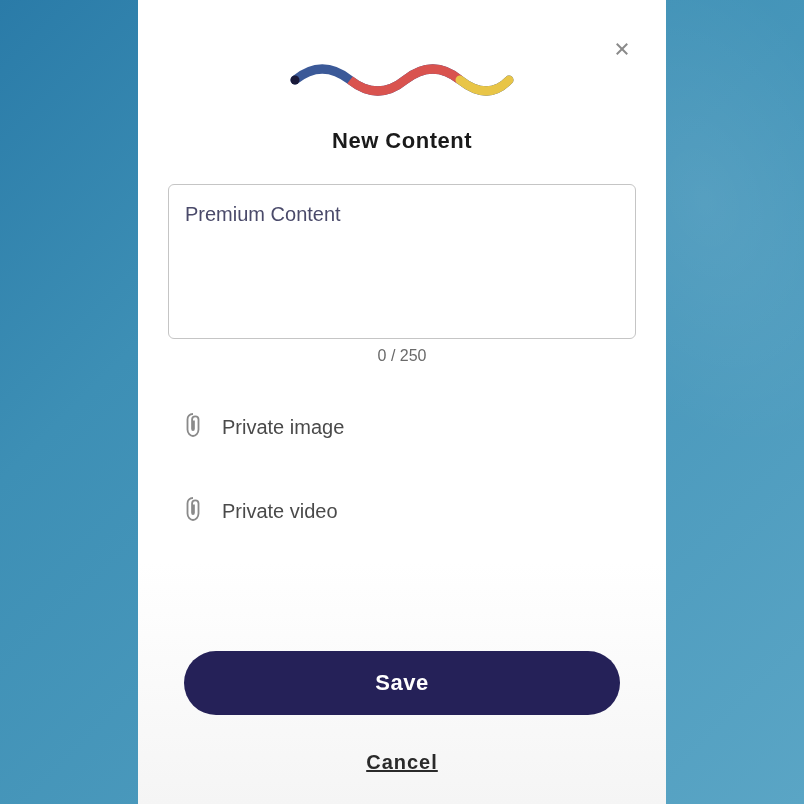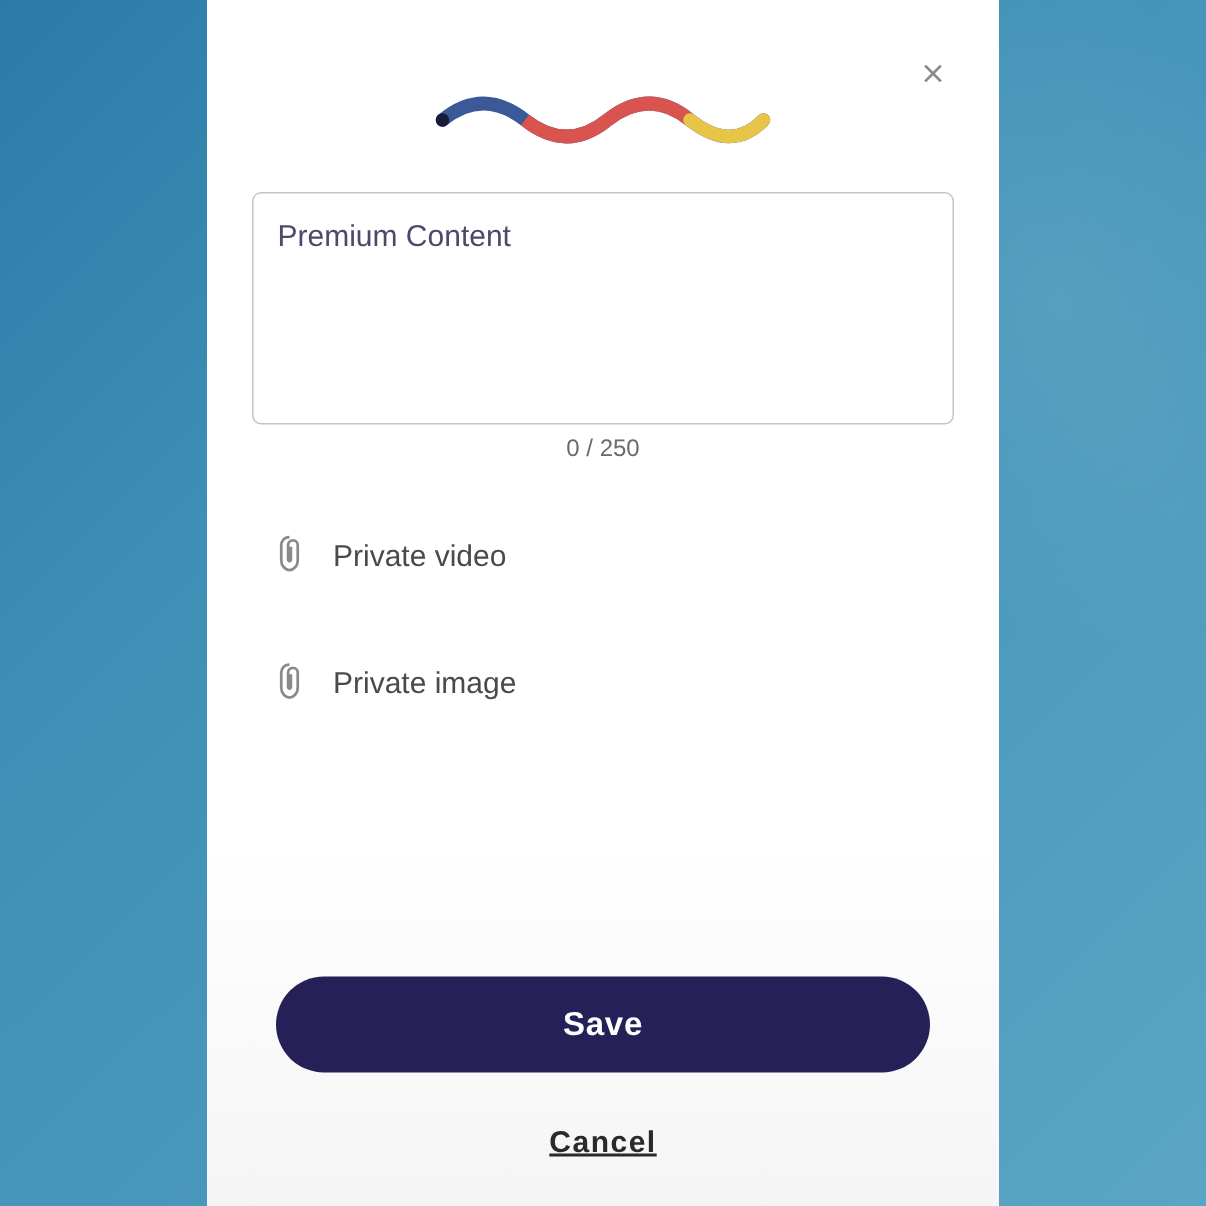--- a/index.html
+++ b/index.html
@@ -151,41 +151,42 @@
     </span>
   </button>
 
   <svg class="logo" width="230" height="38" viewBox="0 0 230 38">
     <path d="M 8 20 Q 35 -2 63 20 Q 91 42 118 20 Q 146 -2 173 20 Q 201 42 222 20" fill="none" stroke="#3b5998" stroke-width="9" stroke-linecap="round"></path>
     <path d="M 63 20 Q 91 42 118 20 Q 146 -2 173 20" fill="none" stroke="#d9534f" stroke-width="9" stroke-linecap="butt"></path>
     <path d="M 173 20 Q 201 42 222 20" fill="none" stroke="#e8c547" stroke-width="9" stroke-linecap="round"></path>
     <circle cx="8" cy="20" r="4.5" fill="#1a1a3a"></circle>
   </svg>
 
+  <h2 class="title">New Content</h2>
 
   <textarea class="content-input" placeholder="Premium Content" style=""></textarea>
 
   <div class="char-count">0 / 250</div>
 
   <div class="attachment-row">
     <span>
       <svg viewBox="0 0 24 30" fill="none" stroke="currentColor" stroke-width="2">
         <path d="M12 3 C8 3 6 6 6 9 L6 20 C6 24 9 27 12 27 C15 27 18 24 18 20 L18 9 C18 7 16.5 5.5 14.5 5.5 C12.5 5.5 11 7 11 9 L11 19 C11 20 11.5 20.5 12 20.5 C12.5 20.5 13 20 13 19 L13 10"></path>
       </svg>
     </span>
-    <span class="attachment-label">Private video</span>
+    <span class="attachment-label">Private image</span>
   </div>
 
   <div class="attachment-row">
     <span>
       <svg viewBox="0 0 24 30" fill="none" stroke="currentColor" stroke-width="2">
         <path d="M12 3 C8 3 6 6 6 9 L6 20 C6 24 9 27 12 27 C15 27 18 24 18 20 L18 9 C18 7 16.5 5.5 14.5 5.5 C12.5 5.5 11 7 11 9 L11 19 C11 20 11.5 20.5 12 20.5 C12.5 20.5 13 20 13 19 L13 10"></path>
       </svg>
     </span>
-    <span class="attachment-label">Private image</span>
+    <span class="attachment-label">Private video</span>
   </div>
 
   <div class="button-area">
     <button class="save-btn">Save</button>
     <button class="cancel-btn">Cancel</button>
   </div>
 
 </div>
 
 </body></html>

